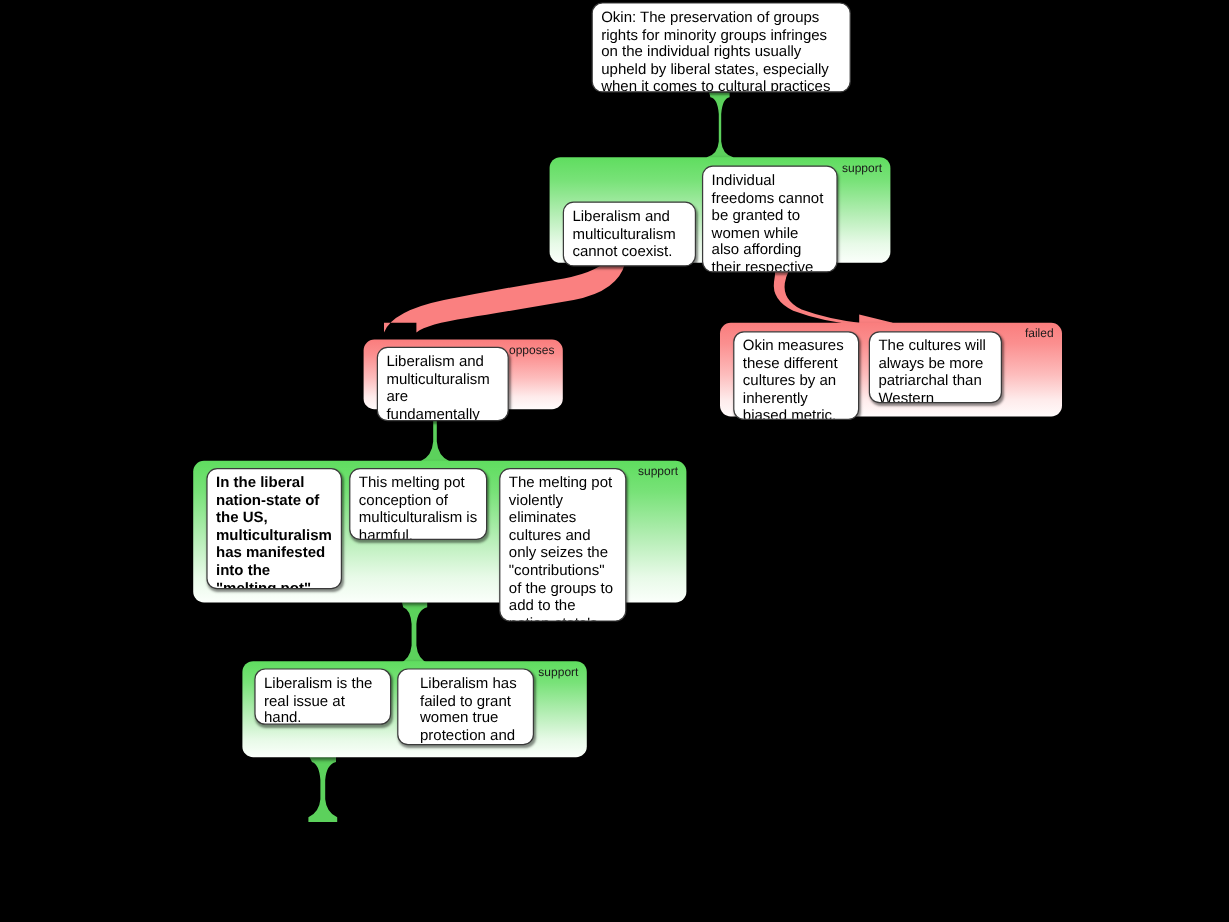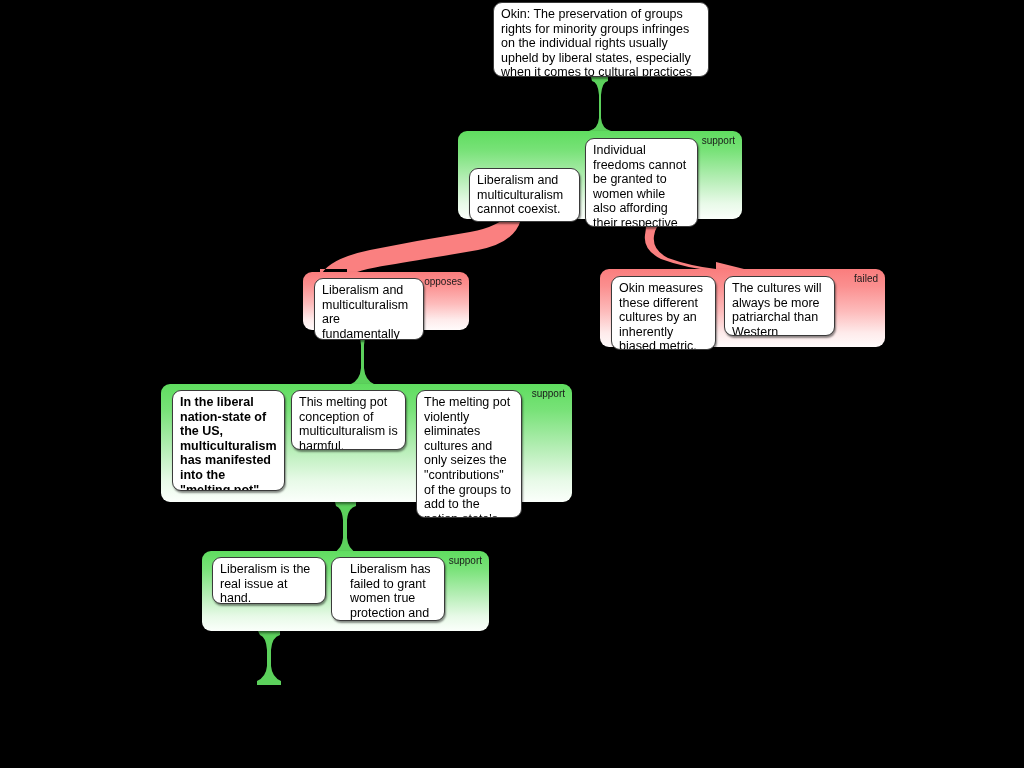--- a/index.html
+++ b/index.html
@@ -93,21 +93,21 @@
   </svg>
 
   <div class="card root" style="left:493px; top:2px; width:216px; height:75px;">Okin: The preservation of groups rights for minority groups infringes on the individual rights usually upheld by liberal states, especially when it comes to cultural practices that harm women.</div>
 
   <div class="panel support" style="left:458px; top:131px; width:284px; height:88px;">
     <span class="panel-label">support</span>
     <div class="card" style="left:11px; top:7px; width:111px; height:54px;margin-top:30px;">Liberalism and multiculturalism cannot coexist.</div>
     <div class="card" style="left:127px; top:7px; width:113px; height:89px;">Individual freedoms cannot be granted to women while also affording their respective groups, group rights.</div>
   </div>
 
-  <div class="panel oppose" style="left:303px; top:272px; width:166px; height:58px;">
+  <div class="panel oppose" style="left:303px; top:283px; width:166px; height:58px;">
     <span class="panel-label">opposes</span>
     <div class="card" style="left:11px; top:6px; width:110px; height:62px;">Liberalism and multiculturalism are fundamentally incompatible.</div>
   </div>
 
   <div class="panel oppose" style="left:600px; top:269px; width:285px; height:78px;">
     <span class="panel-label">failed</span>
     <div class="card" style="left:11px; top:7px; width:105px; height:74px;">Okin measures these different cultures by an inherently biased metric.</div>
     <div class="card" style="left:124px; top:7px; width:111px; height:60px;">The cultures will always be more patriarchal than Western cultures.</div>
   </div>
 

